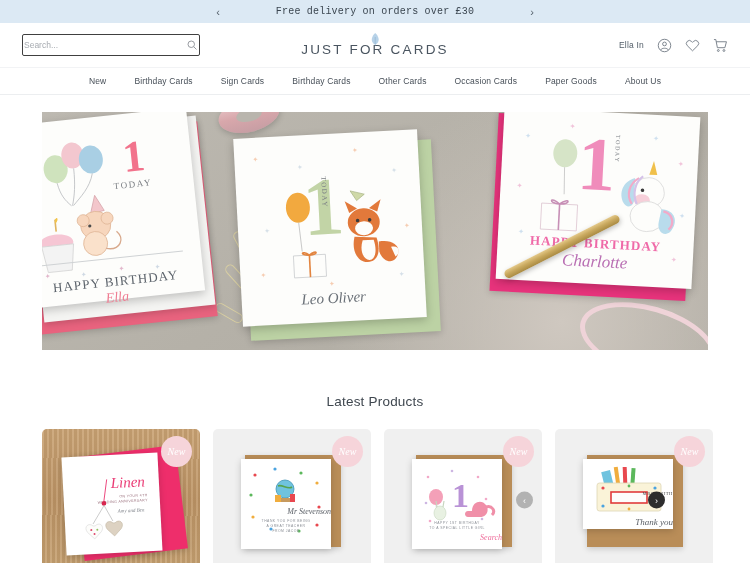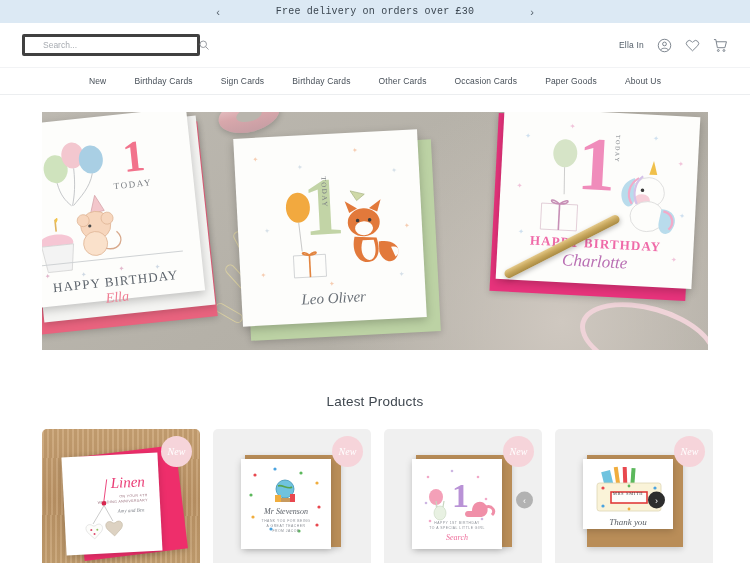--- a/index.html
+++ b/index.html
@@ -44,24 +44,24 @@
     height: 45px;
     background: #fff;
     display: flex;
     align-items: center;
     padding: 0 22px;
     position: relative;
     border-bottom: 1px solid #f2f3f5;
   }
   .search-wrap {
     width: 178px; height: 22px;
-    border: 3px solid #404040;
+    border: 1px solid #404040;
     border-radius: 2px;
     display: flex; align-items: center;
-    padding: 0 18px;
+    padding: 0 1px;
     background: #fff;
     gap: 44px;
   }
   .search-input {
     flex: 1;
     border: none; outline: none;
     font-size: 8.5px;
     color: #7a7f86;
     font-family: "Liberation Sans", sans-serif;
     background: transparent;
@@ -269,21 +269,21 @@
     position: absolute;
     box-shadow: 0 2px 6px rgba(0,0,0,.16);
   }
   .p-card {
     position: absolute;
     background: #fff;
     box-shadow: 0 2px 7px rgba(0,0,0,.18);
     overflow: hidden;
   }
   .p-title {
-    position: absolute; width: 100%; text-align: center;
+    position: absolute; width: 100%; text-align: right;
     font-family: "Liberation Serif", serif;
     font-style: italic;
   }
   .p-sub {
     position: absolute; width: 100%; text-align: center;
     color: #8c9097;
     line-height: 1.45;
   }
 
   .carousel-arrow {
@@ -314,20 +314,29 @@
 <div class="header">
 
   <div class="search-wrap">
     <input class="search-input" value="" placeholder="Search..." style="">
     <svg class="search-icon" viewBox="0 0 24 24" fill="none" stroke="#8c9096" stroke-width="1.8">
       <circle cx="10.5" cy="10.5" r="6.5"></circle>
       <line x1="15.5" y1="15.5" x2="21" y2="21"></line>
     </svg>
   </div>
 
+  <div class="logo-block">
+    <div class="logo-leaf">
+      <svg width="11" height="13" viewBox="0 0 11 13">
+        <path d="M5.5 0 C9 3.5 10 7 7.8 10 C6.6 11.6 4.4 11.6 3.2 10 C1 7 2 3.5 5.5 0 Z" fill="#b7d2e8"></path>
+        <line x1="5.5" y1="4" x2="5.5" y2="12.5" stroke="#8fb5d2" stroke-width=".7"></line>
+      </svg>
+    </div>
+    <div class="logo-text">JUST FOR CARDS</div>
+  </div>
 
   <div class="header-right">
     <span class="signin">Ella In</span>
     <svg class="hicon" viewBox="0 0 24 24" fill="none" stroke="#6d7680" stroke-width="1.4">
       <circle cx="12" cy="12" r="10"></circle>
       <circle cx="12" cy="9.5" r="3"></circle>
       <path d="M6 19 C7.5 15.5 16.5 15.5 18 19"></path>
     </svg>
     <svg class="hicon" viewBox="0 0 24 24" fill="none" stroke="#6d7680" stroke-width="1.4">
       <path d="M12 20.5 L3.6 12.2 a4.8 4.8 0 0 1 6.8-6.8 L12 7 l1.6-1.6 a4.8 4.8 0 0 1 6.8 6.8 Z"></path>

